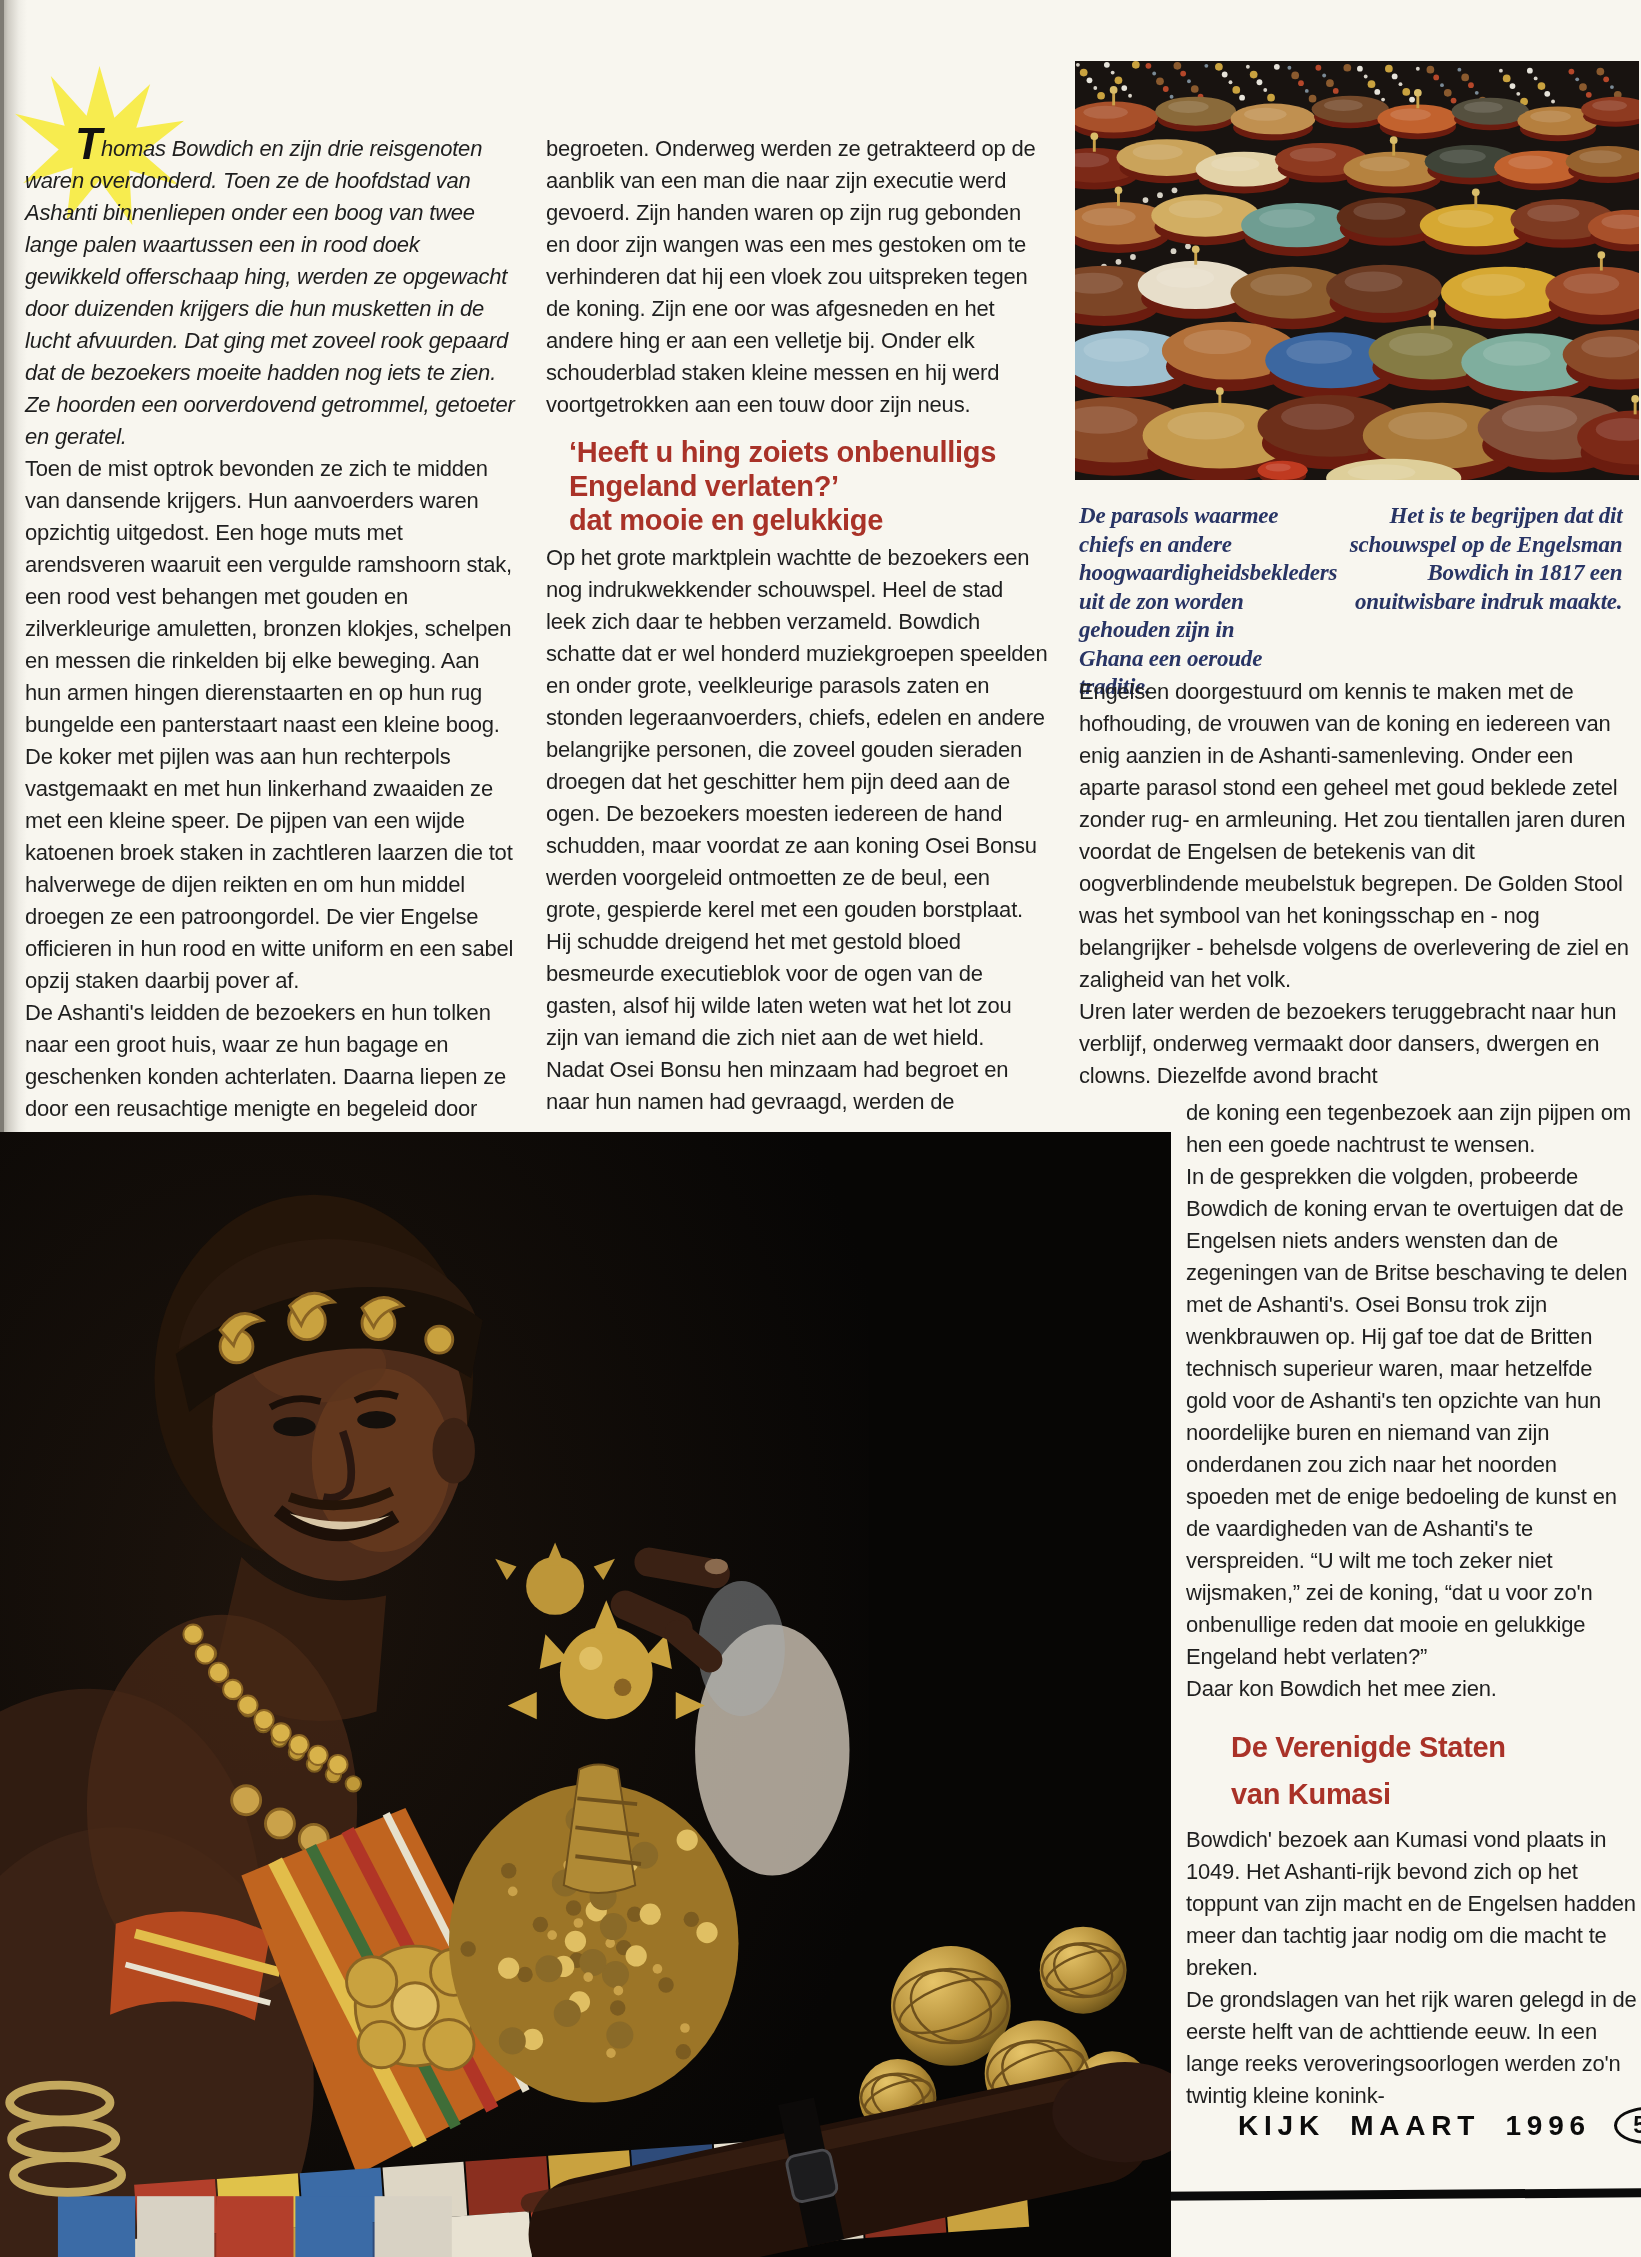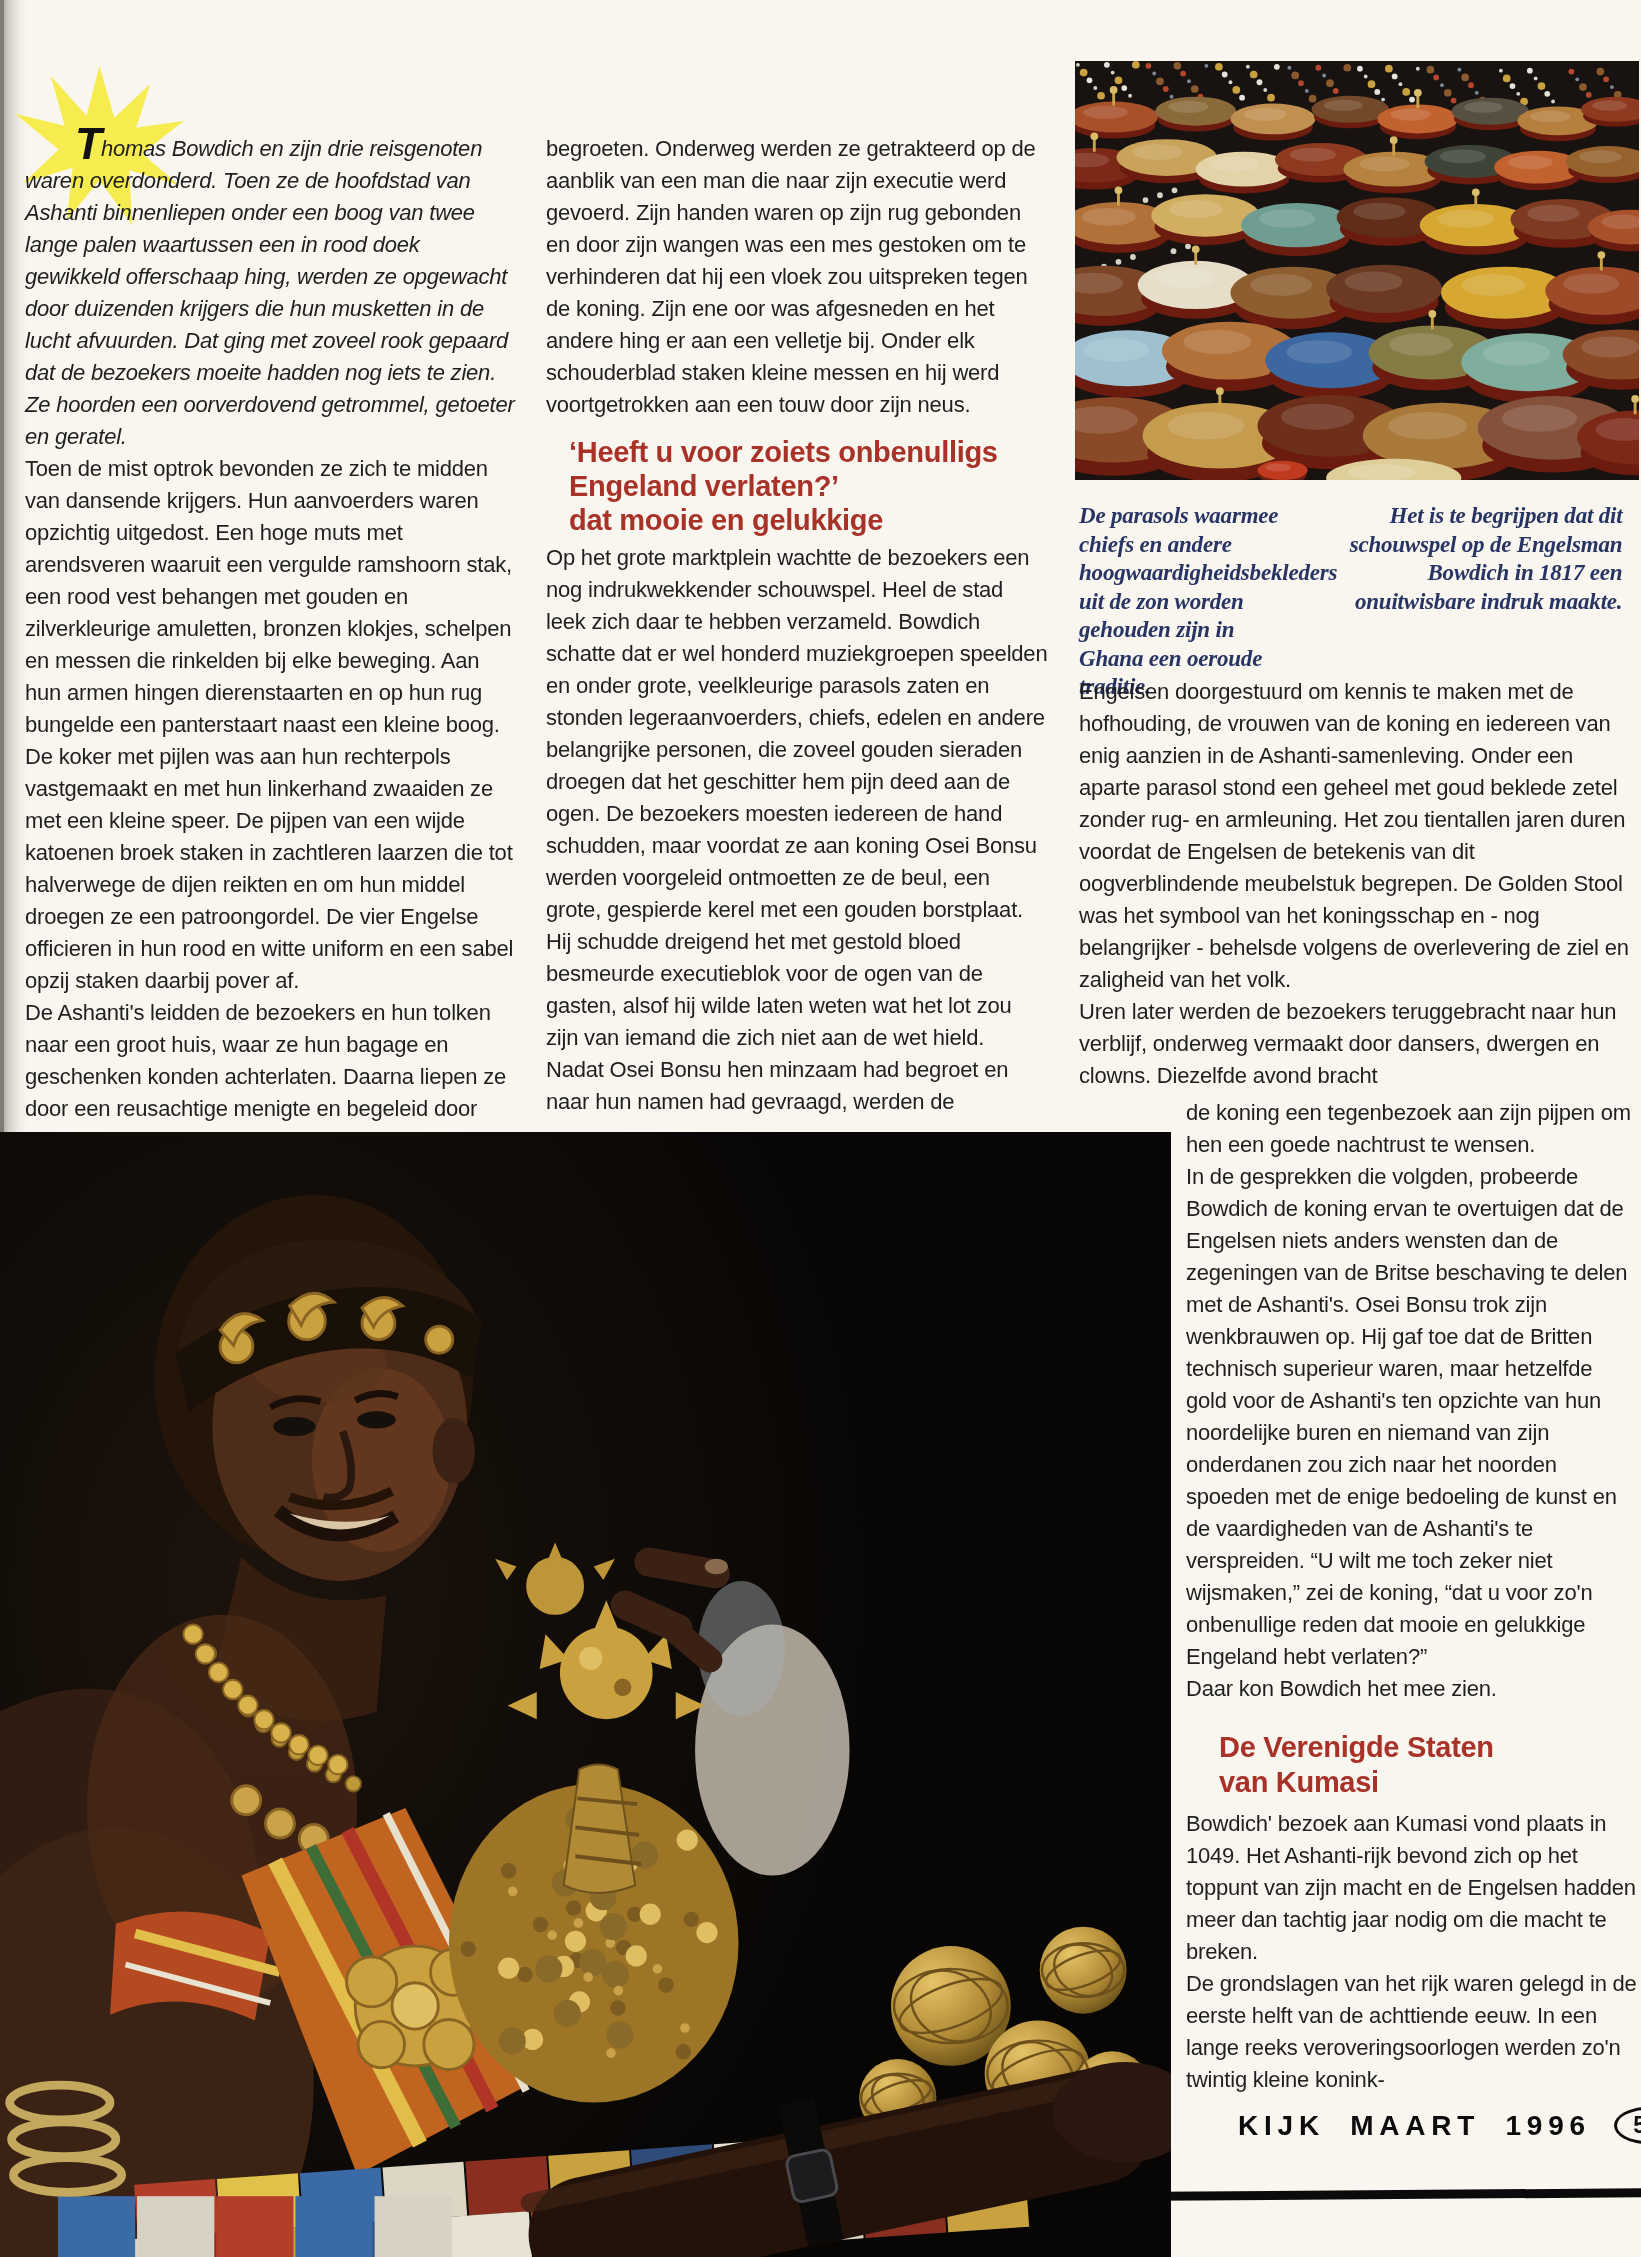--- a/index.html
+++ b/index.html
@@ -32,21 +32,21 @@
 
   .first-para{text-indent:50px;font-style:italic;}
   .dropcap{
     font-size:44px;font-weight:bold;line-height:0;letter-spacing:-1px;
     position:relative;top:2.9px;color:#111;
   }
 
   .red-head{color:#a93228;font-weight:bold;margin:13.5px 0 5.8px 0;padding-left:23px;}
   .red-head p{margin:0;font-size:29px;line-height:34px;letter-spacing:-0.3px;}
   .red-head2{color:#a93228;font-weight:bold;margin:25px 0 7.7px 0;padding-left:33px;}
-  .red-head2 p{margin:0;font-size:29px;line-height:35px;letter-spacing:-0.3px;}
+  .red-head2 p{margin:12px;font-size:29px;line-height:35px;letter-spacing:-0.3px;}
 
   .photo{position:absolute;z-index:2;}
   #parasol-photo{left:1075px;top:61px;width:564px;height:419px;}
   #king-photo{left:0px;top:1132px;width:1171px;height:1126px;}
   .photo svg{display:block;width:100%;height:100%;}
 
   #caption{
     position:absolute;left:1079px;top:502px;width:546px;z-index:2;
     display:flex;gap:15.4px;
     font-family:"Liberation Serif", serif;font-style:italic;font-weight:bold;
@@ -94,21 +94,21 @@
         <p class="para">Toen de mist optrok bevonden ze zich te midden van dansende krijgers. Hun aanvoerders waren opzichtig uitgedost. Een hoge muts met arendsveren waaruit een vergulde ramshoorn stak, een rood vest behangen met gouden en zilverkleurige amuletten, bronzen klokjes, schelpen en messen die rinkelden bij elke beweging. Aan hun armen hingen dierenstaarten en op hun rug bungelde een panterstaart naast een kleine boog. De koker met pijlen was aan hun rechterpols vastgemaakt en met hun linkerhand zwaaiden ze met een kleine speer. De pijpen van een wijde katoenen broek staken in zachtleren laarzen die tot halverwege de dijen reikten en om hun middel droegen ze een patroongordel. De vier Engelse officieren in hun rood en witte uniform en een sabel opzij staken daarbij pover af.</p>
         <p class="para">De Ashanti's leidden de bezoekers en hun tolken naar een groot huis, waar ze hun bagage en geschenken konden achterlaten. Daarna liepen ze door een reusachtige menigte en begeleid door muzikanten naar het marktplein om de koning te</p>
       </div>
   </div>
 
   <div id="col2" class="bodytext">
     <div>
         <p class="para">begroeten. Onderweg werden ze getrakteerd op de aanblik van een man die naar zijn executie werd gevoerd. Zijn handen waren op zijn rug gebonden en door zijn wangen was een mes gestoken om te verhinderen dat hij een vloek zou uitspreken tegen de koning. Zijn ene oor was afgesneden en het andere hing er aan een velletje bij. Onder elk schouderblad staken kleine messen en hij werd voortgetrokken aan een touw door zijn neus.</p>
       </div>
     <div class="red-head">
-        <p class="para">‘Heeft u voor zoiets onbenulligs</p>
+        <p class="para">‘Heeft u hing zoiets onbenulligs</p>
         <p class="para">Engeland verlaten?’</p>
         <p class="para">dat mooie en gelukkige</p>
       </div>
     <div>
         <p class="para">Op het grote marktplein wachtte de bezoekers een nog indrukwekkender schouwspel. Heel de stad leek zich daar te hebben verzameld. Bowdich schatte dat er wel honderd muziekgroepen speelden en onder grote, veelkleurige parasols zaten en stonden legeraanvoerders, chiefs, edelen en andere belangrijke personen, die zoveel gouden sieraden droegen dat het geschitter hem pijn deed aan de ogen. De bezoekers moesten iedereen de hand schudden, maar voordat ze aan koning Osei Bonsu werden voorgeleid ontmoetten ze de beul, een grote, gespierde kerel met een gouden borstplaat. Hij schudde dreigend het met gestold bloed besmeurde executieblok voor de ogen van de gasten, alsof hij wilde laten weten wat het lot zou zijn van iemand die zich niet aan de wet hield.</p>
         <p class="para">Nadat Osei Bonsu hen minzaam had begroet en naar hun namen had gevraagd, werden de</p>
       </div>
   </div>
 
   <div id="parasol-photo" class="photo">

